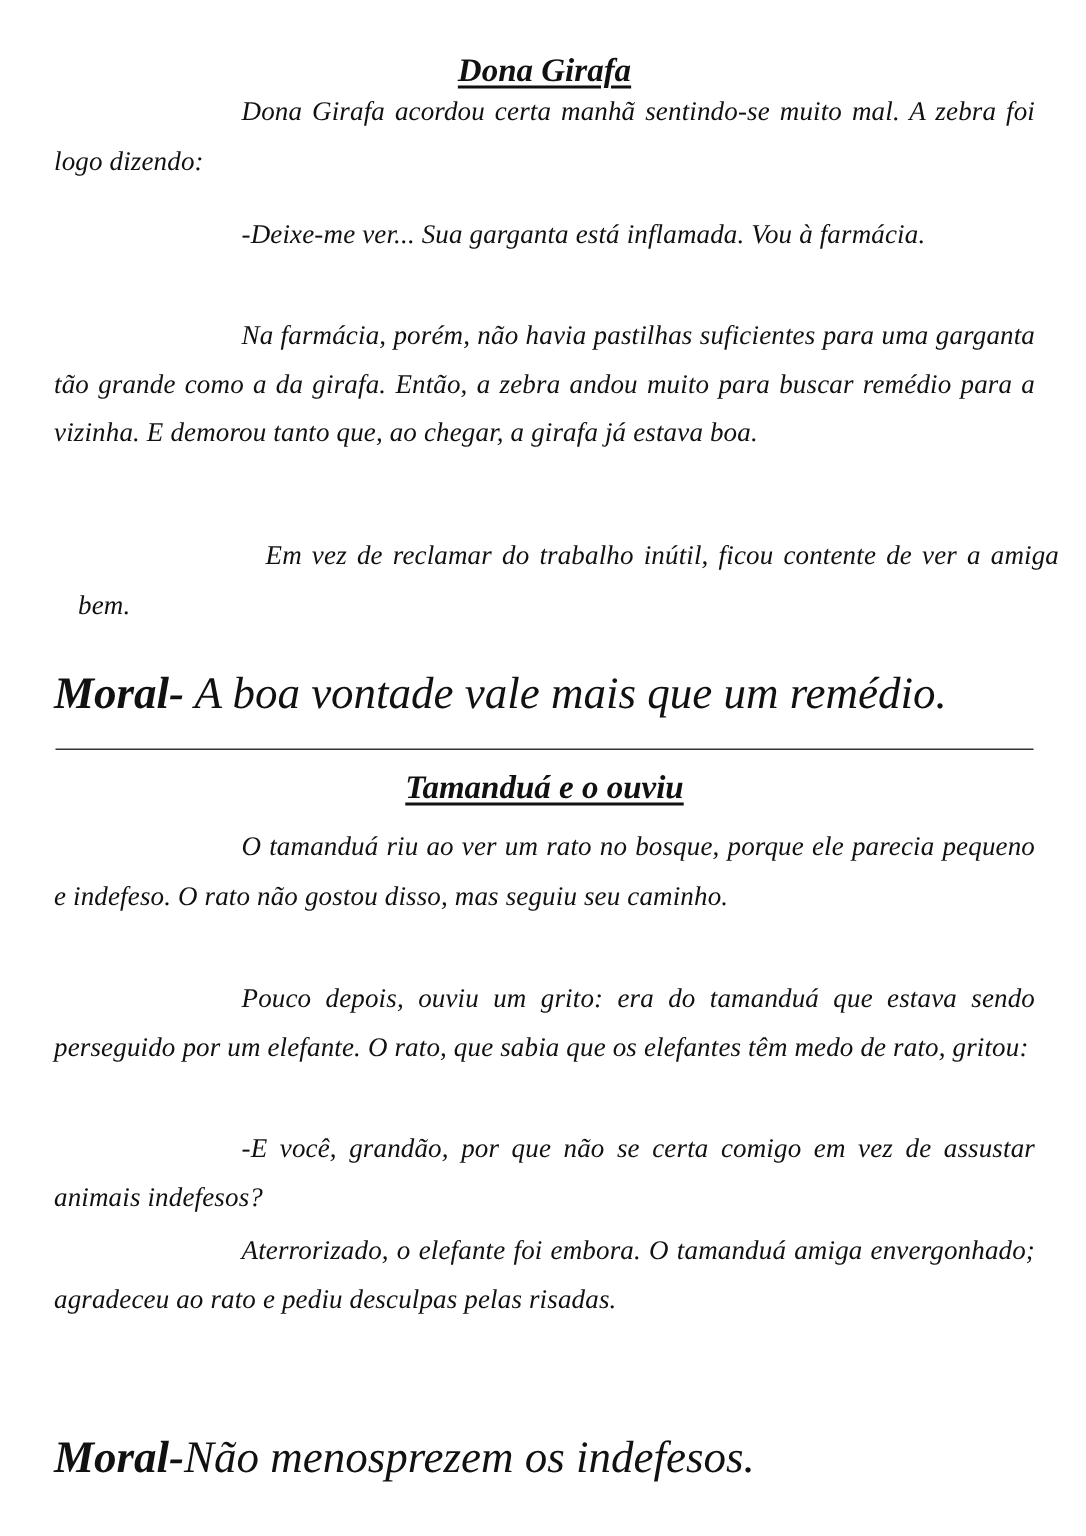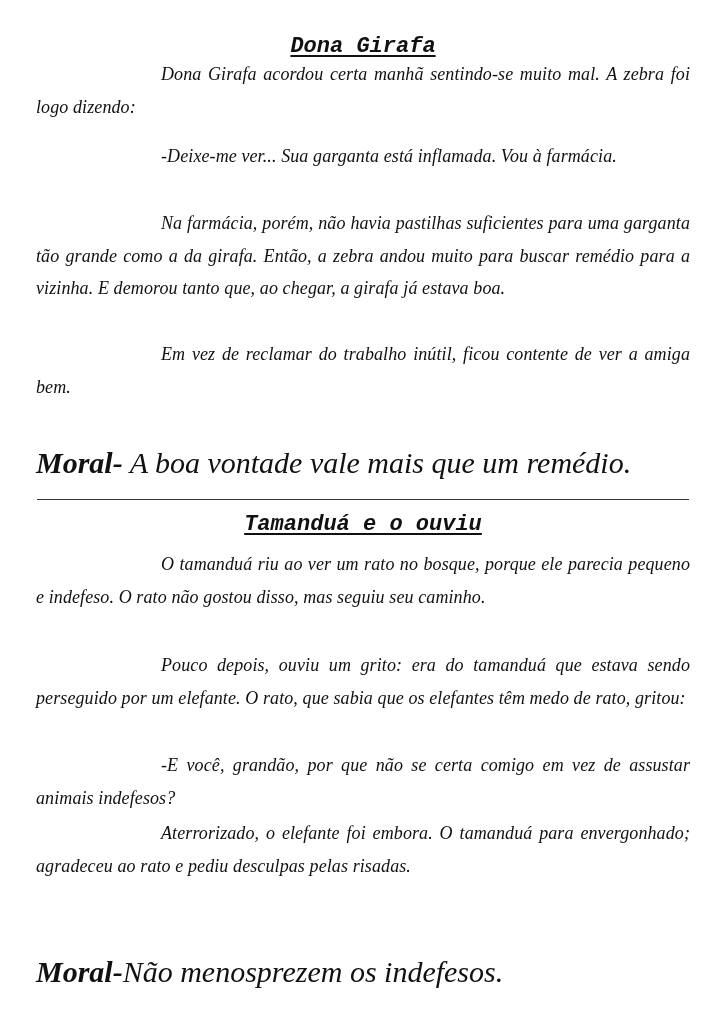--- a/index.html
+++ b/index.html
@@ -19,21 +19,21 @@
       position: absolute;
       left: 36px;
       top: 0;
       width: 654px;
     }
     .title {
       position: absolute;
       left: 0;
       width: 654px;
       text-align: center;
-      font-family: Liberation Mono, monospace;
+      font-family: Liberation Serif, serif;
       font-style: italic;
       font-weight: bold;
       font-size: 22px;
       text-decoration: underline;
       text-underline-offset: 3px;
       text-decoration-thickness: 1.5px;
     }
     .para {
       position: absolute;
       left: 0;
@@ -74,32 +74,32 @@
 </head>
 <body>
 
 <div class="page">
 
   <div class="title" style="top:34px;">Dona Girafa</div>
 
   <p class="para indent" style="top:58px; margin:0;">Dona Girafa acordou certa manhã sentindo-se muito mal. A zebra foi logo dizendo:</p>
   <p class="para indent" style="top:140px; margin:0;">-Deixe-me ver... Sua garganta está inflamada. Vou à farmácia.</p>
   <p class="para indent" style="top:207px; margin:0;">Na farmácia, porém, não havia pastilhas suficientes para uma garganta tão grande como a da girafa. Então, a zebra andou muito para buscar remédio para a vizinha. E demorou tanto que, ao chegar, a girafa já estava boa.</p>
-  <p class="para indent" style="top:338px; margin:0;">Em vez de reclamar do trabalho inútil, ficou contente de ver a amiga bem.</p>
+  <p class="para indent" style="top:338px; margin:16px;">Em vez de reclamar do trabalho inútil, ficou contente de ver a amiga bem.</p>
 
   <div class="moral" style="top:447px;">
     <span class="moral-label">Moral-</span><span> A boa vontade vale mais que um remédio.</span>
   </div>
 
   <div class="separator"></div>
 
   <div class="title" style="top:512px;">Tamanduá e o ouviu</div>
 
   <p class="para indent" style="top:548px; margin:0;">O tamanduá riu ao ver um rato no bosque, porque ele parecia pequeno e indefeso. O rato não gostou disso, mas seguiu seu caminho.</p>
   <p class="para indent" style="top:649px; margin:0;">Pouco depois, ouviu um grito: era do tamanduá que estava sendo perseguido por um elefante. O rato, que sabia que os elefantes têm medo de rato, gritou:</p>
   <p class="para indent" style="top:749px; margin:0;">-E você, grandão, por que não se certa comigo em vez de assustar animais indefesos?</p>
-  <p class="para indent" style="top:817px; margin:0;">Aterrorizado, o elefante foi embora. O tamanduá para envergonhado; agradeceu ao rato e pediu desculpas pelas risadas.</p>
+  <p class="para indent" style="top:817px; margin:0;">Aterrorizado, o elefante foi embora. O tamanduá amiga envergonhado; agradeceu ao rato e pediu desculpas pelas risadas.</p>
 
   <div class="moral" style="top:956px;">
     <span class="moral-label">Moral-</span><span>Não menosprezem os indefesos.</span>
   </div>
 
 </div>
 
 </body></html>

